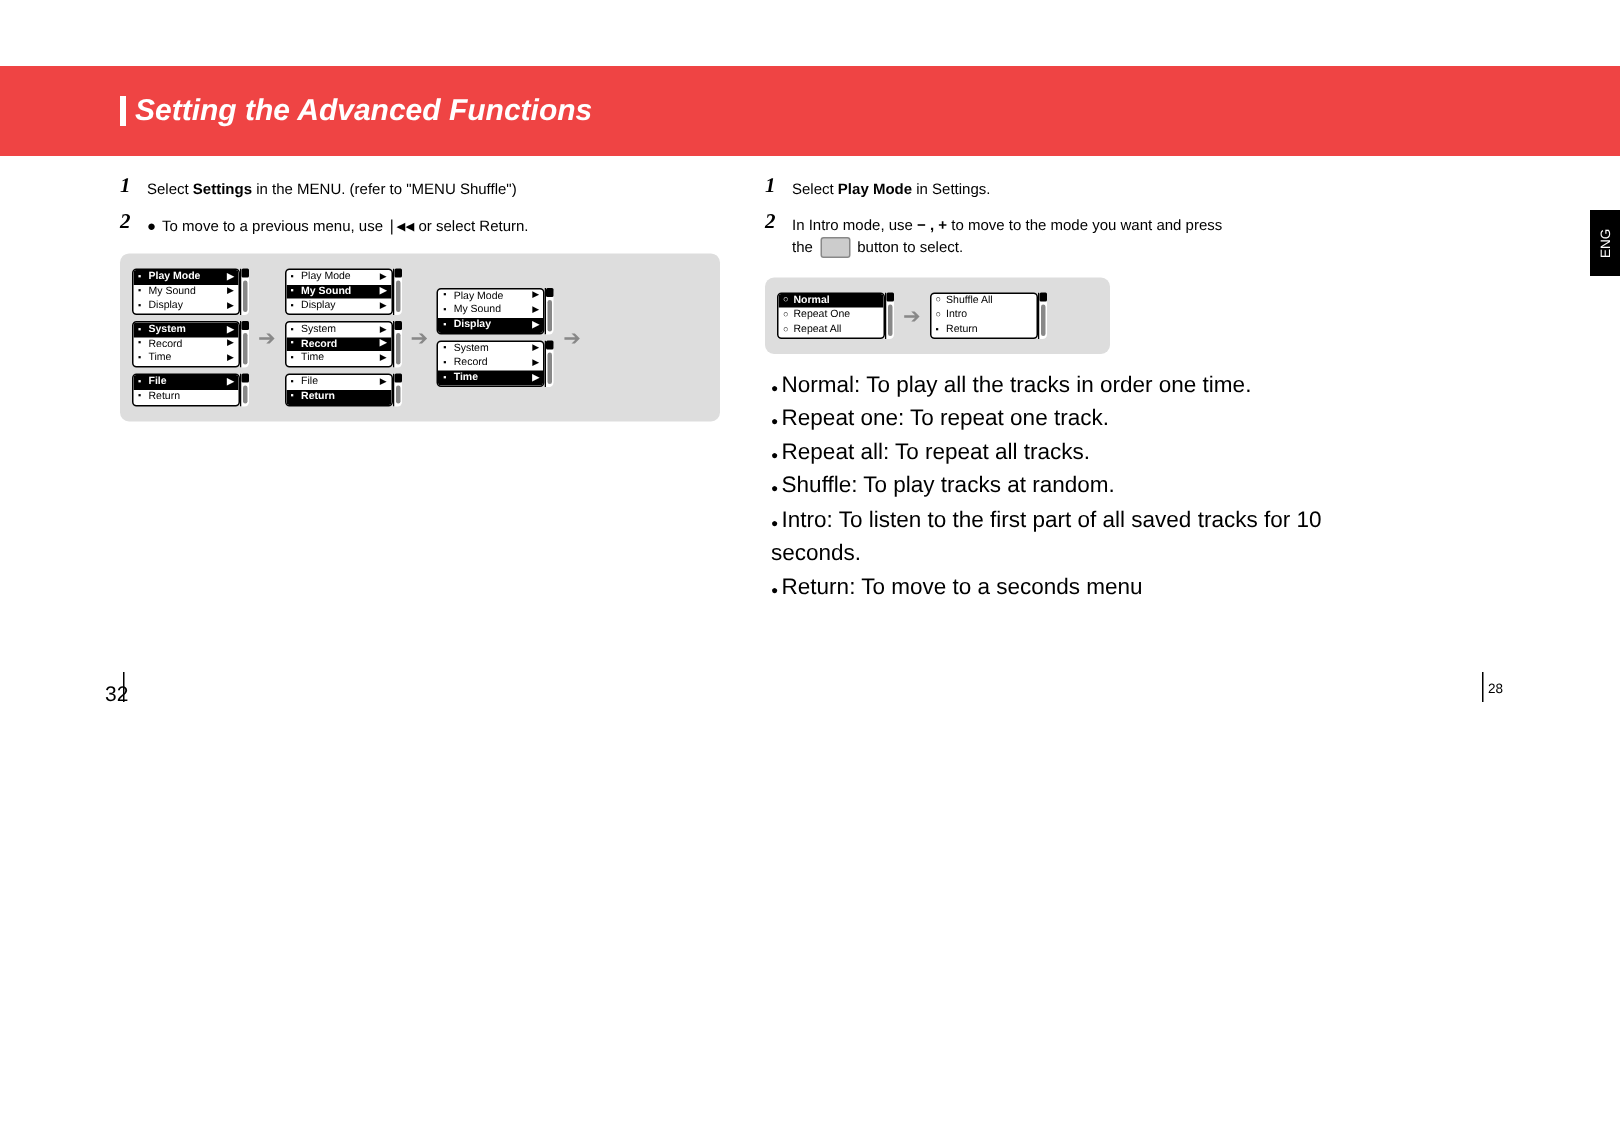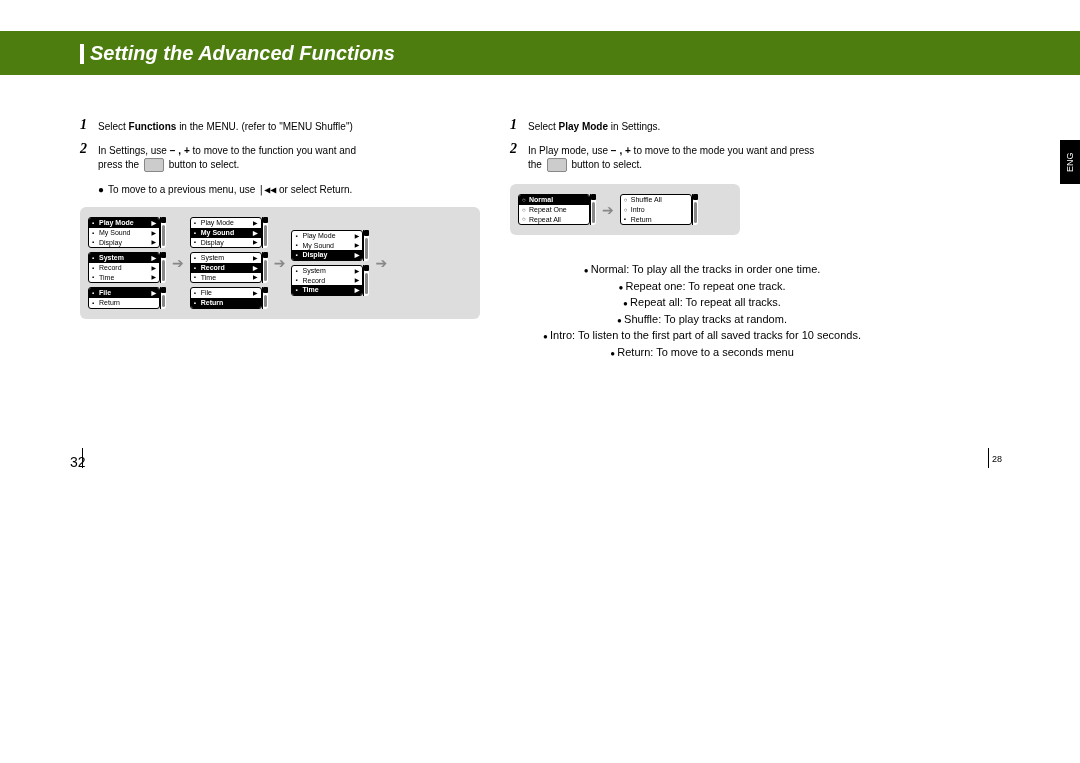--- a/index.html
+++ b/index.html
@@ -1,18 +1,18 @@
 <!DOCTYPE html>
 <html><head>
 <meta charset="utf-8">
 <style>
   * { box-sizing: border-box; }
   body { margin: 0; padding: 0; font-family: Arial, Helvetica, sans-serif; background: #fff; }
   .page { width: 1080px; height: 763px; position: relative; background: #fff; }
-  .black-band { position: absolute; top: 31px; left: 0; right: 0; height: 44px; background: #4d7c0f; display: flex; justify-content: space-between; align-items: center; padding: 0 80px; }
+  .black-band { position: absolute; top: 44px; left: 0; right: 0; height: 60px; background: #ef4444; display: flex; justify-content: space-between; align-items: center; padding: 0 80px; }
   .band-title { color: #fff; font-size: 20px; font-weight: bold; font-style: italic; }
   .bar-l, .bar-r { display: inline-block; width: 4px; height: 20px; background: #fff; vertical-align: middle; }
   .bar-l { margin-right: 6px; }
   .bar-r { margin-left: 6px; }
   .left-col { position: absolute; left: 80px; top: 120px; width: 400px; font-size: 10px; color: #000; }
   .right-col { position: absolute; left: 510px; top: 120px; width: 380px; font-size: 10px; color: #000; }
   .step { margin-bottom: 10px; position: relative; padding-left: 18px; }
   .step-num { position: absolute; left: 0; top: -3px; font-style: italic; font-weight: bold; font-size: 14px; font-family: Georgia, serif; }
   .step-text { line-height: 1.4; }
   .step-text .bold { font-weight: bold; }
@@ -32,47 +32,43 @@
   .menu-item .mi-arrow { font-size: 6px; }
   .scrollbar { width: 6px; border-left: 1px solid #000; border-radius: 0 3px 3px 0; background: #fff; display: flex; flex-direction: column; align-items: center; }
   .sb-track { flex: 1; width: 3px; background: #888; margin: 2px 0; border-radius: 2px; }
   .sb-thumb { width: 5px; height: 6px; background: #000; border-radius: 1px; }
   .flow-arrow { color: #888; font-size: 14px; }
   .page-num-l { position: absolute; left: 70px; top: 454px; font-size: 14px; }
   .page-num-r { position: absolute; left: 992px; top: 454px; font-size: 9px; }
   .vline-l { position: absolute; left: 82px; top: 448px; width: 1px; height: 20px; background: #000; }
   .vline-r { position: absolute; left: 988px; top: 448px; width: 1px; height: 20px; background: #000; }
   .eng-tab { position: absolute; right: 0; top: 140px; width: 20px; height: 44px; background: #000; color: #fff; font-size: 9px; display: flex; align-items: center; justify-content: center; writing-mode: vertical-rl; transform: rotate(180deg); }
-  .desc-list { margin-top: 26px; font-size: 11px; line-height: 1.5; padding-left: 4px; text-align: center; }
+  .desc-list { margin-top: 10px; font-size: 15px; line-height: 1.5; padding-left: 4px; }
   .desc-list div::before { content: "● "; font-size: 8px; }
   .minus-plus { font-weight: bold; }
 </style>
 </head>
 <body>
 
 <div class="page">
   <div class="black-band">
     <div class="band-title">
       <span class="bar-l"></span><span>Setting the Advanced Functions</span>
     </div>
   </div>
 
   <div class="left-col">
     <div class="step">
       <span class="step-num">1</span>
       <span class="step-text">
-        <span>Select </span><span class="bold">Functions</span><span> in the MENU. (refer to "MENU Shuffle")</span>
+        <span>Select </span><span class="bold">Settings</span><span> in the MENU. (refer to "MENU Shuffle")</span>
       </span>
     </div>
     <div class="step">
       <span class="step-num">2</span>
-      <span class="step-text">
-        <span>In Settings, use </span><span class="minus-plus">− , +</span><span> to move to the function you want and</span><br>
-        <span>press the</span> <span class="jog"></span> <span> button to select.</span>
-      </span>
     </div>
     <div class="sub-note">
       <span class="note-dot">●</span><span>To move to a previous menu, use </span><span class="rewind-icon">|◀◀</span><span> or select Return.</span>
     </div>
 
     <div class="gray-panel">
       <div class="menu-flow">
 
         <div class="menu-group">
           <div class="menu-screen">
@@ -266,21 +262,21 @@
   <div class="right-col">
     <div class="step">
       <span class="step-num">1</span>
       <span class="step-text">
         <span>Select </span><span class="bold">Play Mode</span><span> in Settings.</span>
       </span>
     </div>
     <div class="step">
       <span class="step-num">2</span>
       <span class="step-text">
-        <span>In Play mode, use </span><span class="minus-plus">− , +</span><span> to move to the mode you want and press</span><br>
+        <span>In Intro mode, use </span><span class="minus-plus">− , +</span><span> to move to the mode you want and press</span><br>
         <span>the</span> <span class="jog"></span> <span> button to select.</span>
       </span>
     </div>
 
     <div class="gray-panel" style="width:230px;">
       <div class="menu-flow">
         <div class="menu-screen">
           <div class="menu-list">
             <div class="menu-item hl">
                 <span class="mi-icon">○</span>

